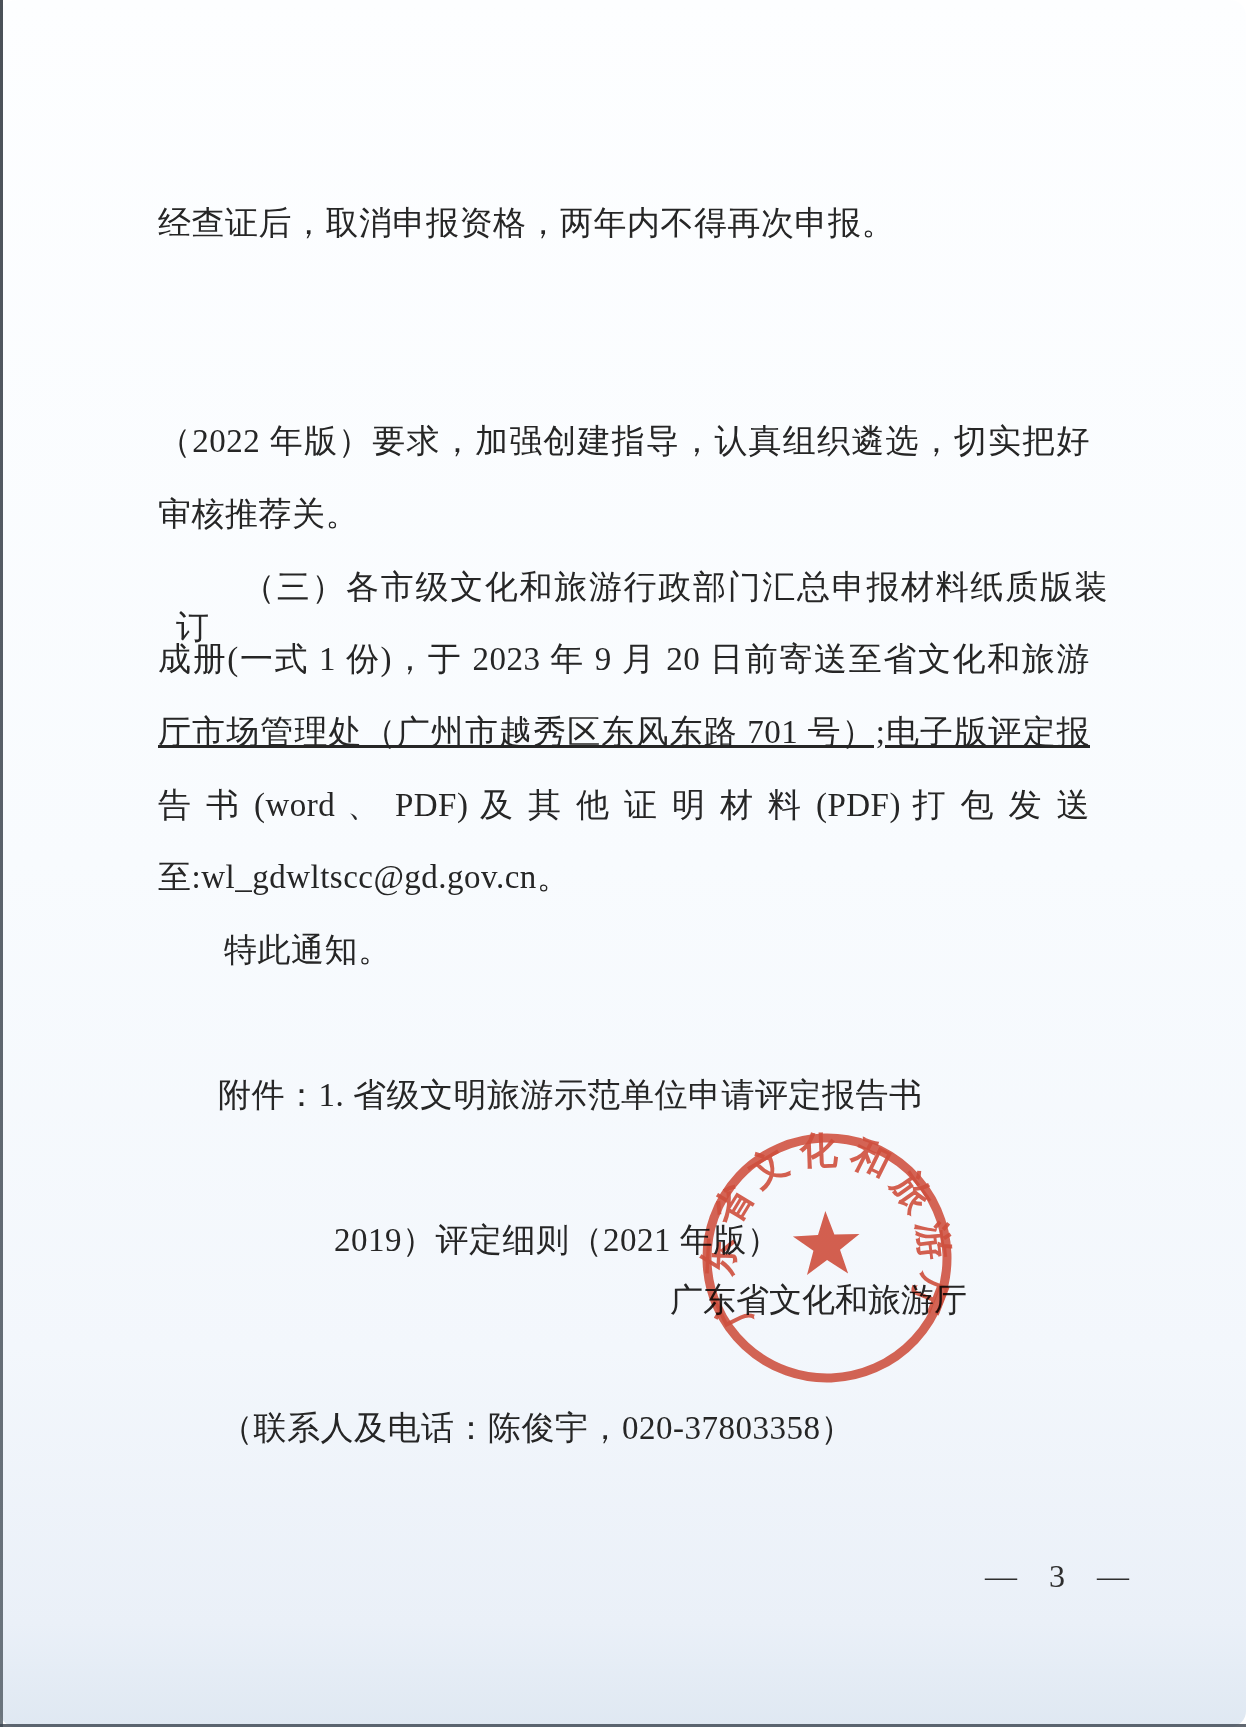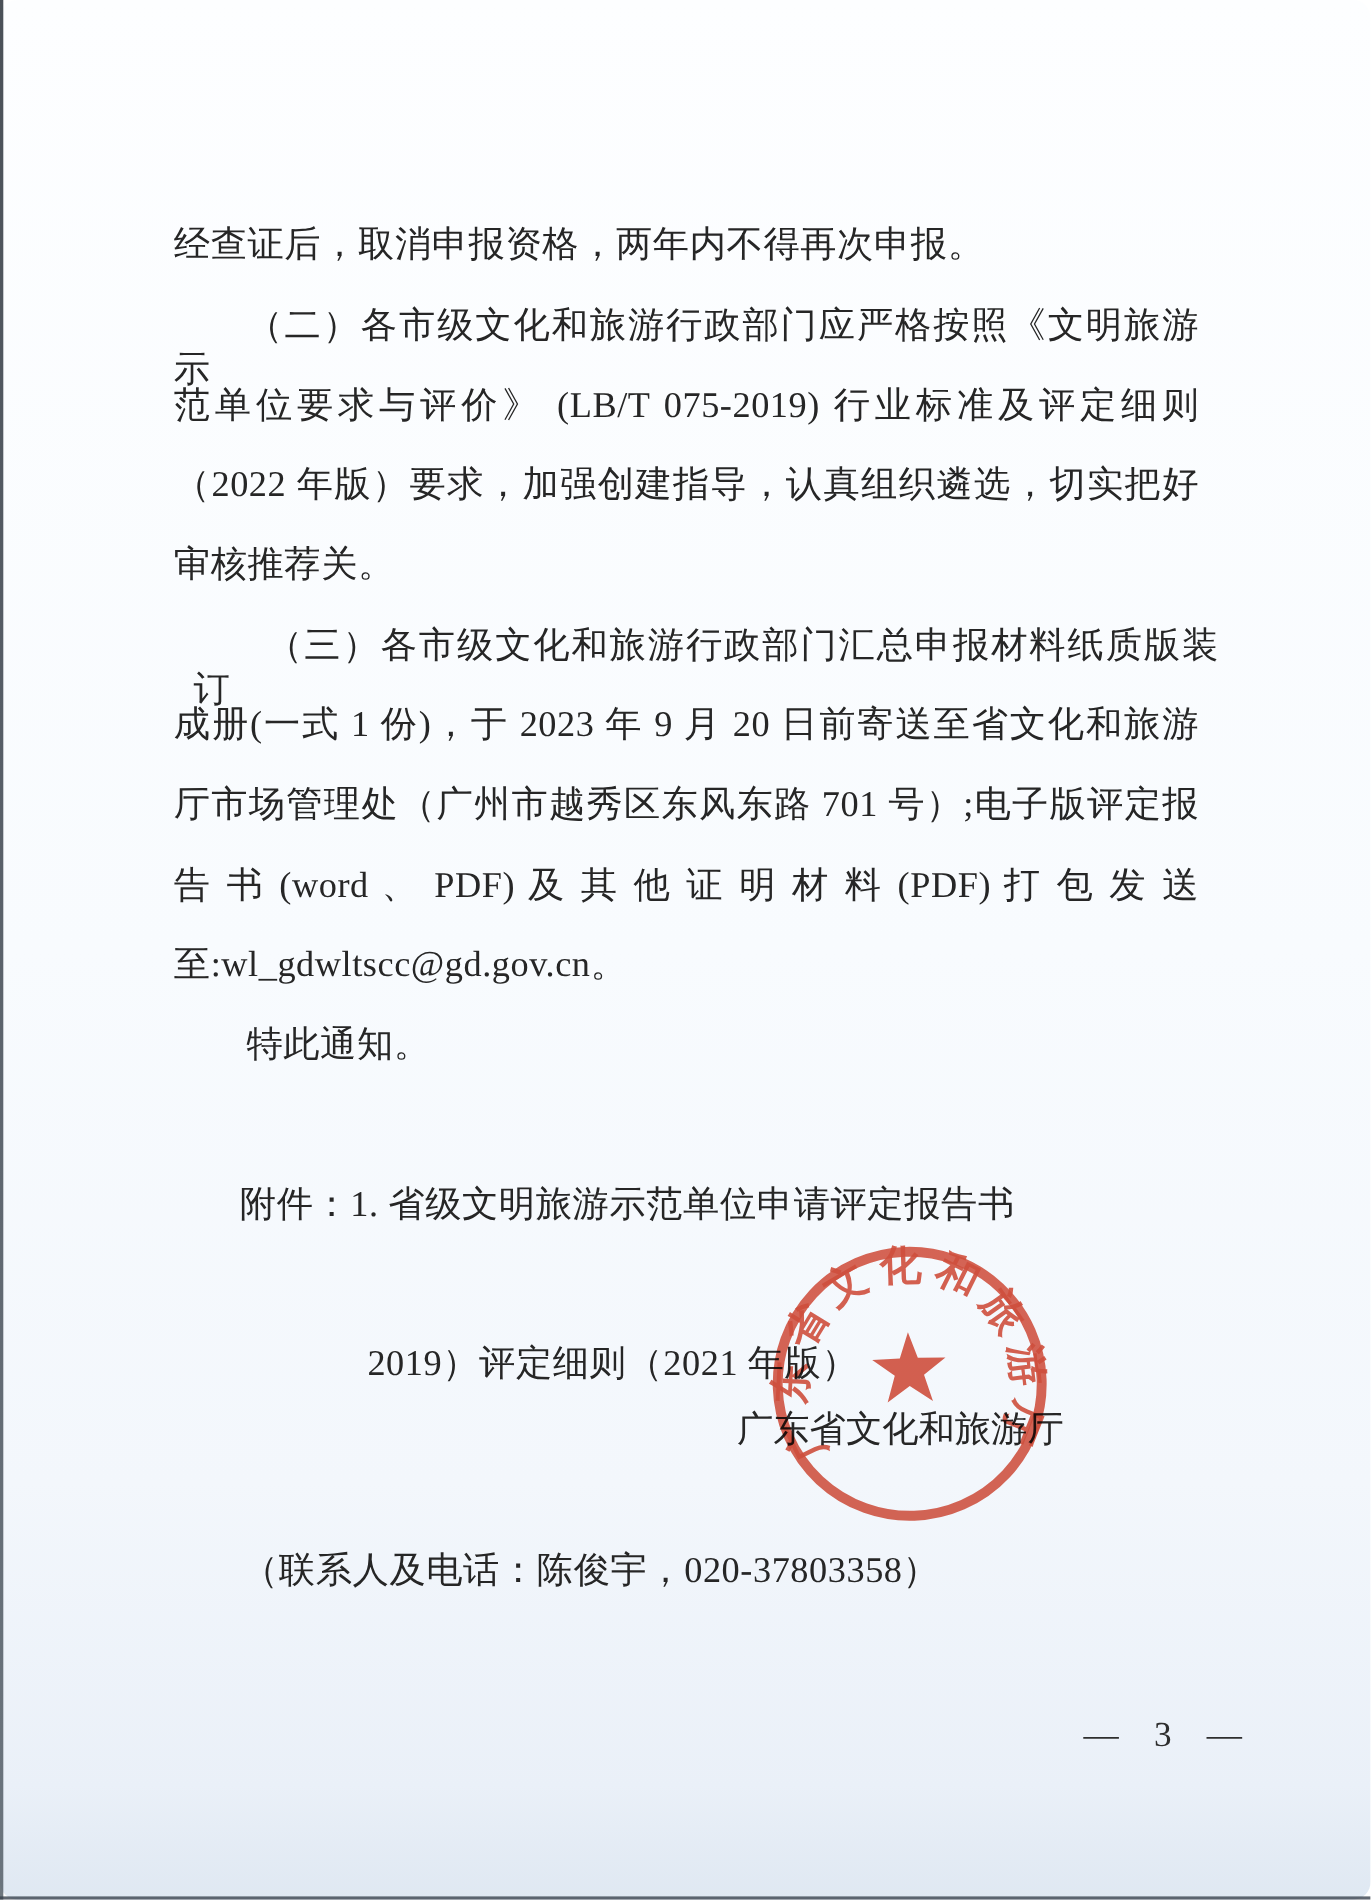--- a/index.html
+++ b/index.html
@@ -50,21 +50,21 @@
     text-justify: inter-character;
   }
   .ind { text-indent: 66px; }
   .l1  { left: 158px; top: 203px; }
   .l2  { left: 158px; top: 276px; }
   .l3  { left: 158px; top: 349px; }
   .l4  { left: 158px; top: 421px; }
   .l5  { left: 158px; top: 494px; }
   .l6  { left: 176px; top: 567px; }
   .l7  { left: 158px; top: 639px; }
-  .l8  { left: 158px; top: 712px; }
+  .l8  { left: 158px; top: 712px; text-decoration: underline; }
   .l9  { left: 158px; top: 785px; }
   .l10 { left: 158px; top: 857px; }
   .l11 { left: 224px; top: 930px; }
   .att1 { left: 218px; top: 1075px; }
   .att2 { left: 334px; top: 1147px; }
   .att3 { left: 334px; top: 1220px; }
   .sig  { left: 670px; top: 1280px; letter-spacing: 0; }
   .date { left: 690px; top: 1341px; }
   .contact { left: 220px; top: 1408px; }
   .pagenum { left: 985px; top: 1556px; font-size: 32px; letter-spacing: 12px; color: #2e2e2e; }
@@ -86,22 +86,20 @@
   }
 </style>
 </head>
 <body>
 
 <div class="page">
   <div class="edge-left"></div>
   <div class="edge-bottom"></div>
 
   <div class="line l1">经查证后，取消申报资格，两年内不得再次申报。</div>
-  <div class="line l2 just ind">（二）各市级文化和旅游行政部门应严格按照《文明旅游示</div>
-  <div class="line l3 just">范单位要求与评价》 (LB/T 075-2019) 行业标准及评定细则</div>
   <div class="line l4 just">（2022 年版）要求，加强创建指导，认真组织遴选，切实把好</div>
   <div class="line l5">审核推荐关。</div>
   <div class="line l6 just ind">（三）各市级文化和旅游行政部门汇总申报材料纸质版装订</div>
   <div class="line l7 just">成册(一式 1 份)，于 2023 年 9 月 20 日前寄送至省文化和旅游</div>
   <div class="line l8 just">厅市场管理处（广州市越秀区东风东路 701 号）;电子版评定报</div>
   <div class="line l10">至:wl_gdwltscc@gd.gov.cn。</div>
   <div class="line l9 just">告 书 (word 、 PDF) 及 其 他 证 明 材 料 (PDF) 打 包 发 送</div>
   <div class="line l11">特此通知。</div>
 
   <div class="line att1">附件：1. 省级文明旅游示范单位申请评定报告书</div>

